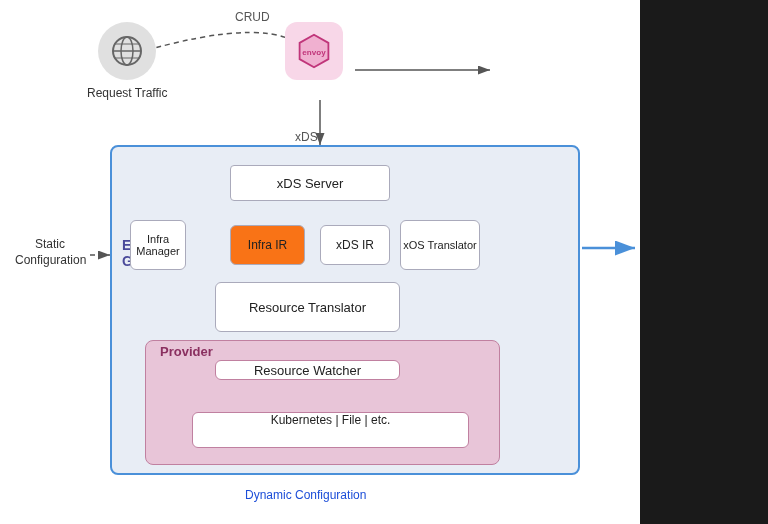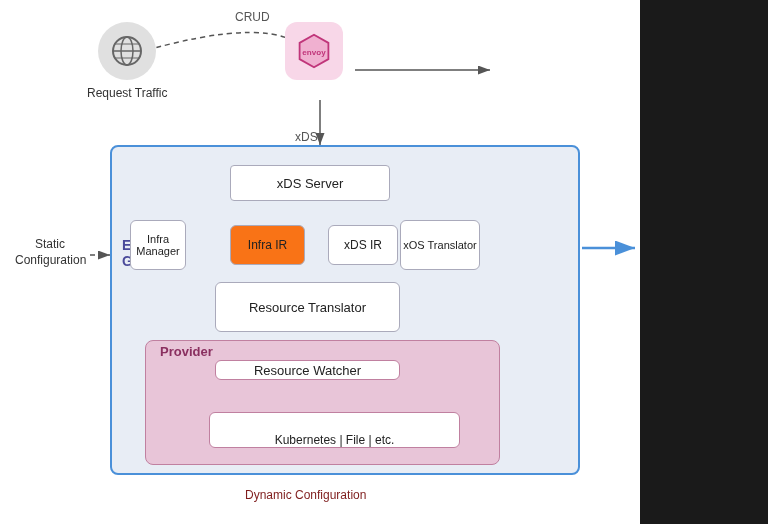--- a/index.html
+++ b/index.html
@@ -167,21 +167,20 @@
       left: 320px;
       width: 70px;
       height: 40px;
       background: #fff;
       border: 1.5px solid #aab;
       border-radius: 6px;
       display: flex;
       align-items: center;
       justify-content: center;
       font-size: 12px;
-      margin-left: 8px;
     }
 
     
     .xos-translator-box {
       position: absolute;
       top: 220px;
       left: 400px;
       width: 80px;
       height: 50px;
       background: #fff;
@@ -245,39 +244,38 @@
       align-items: center;
       justify-content: center;
       font-size: 13px;
     }
 
     
     .kubernetes-box {
       position: absolute;
       top: 412px;
       left: 192px;
-      width: 251px;
+      width: 277px;
       height: 36px;
       background: #fff;
       border: 1.5px solid #c080a0;
       border-radius: 6px;
       display: flex;
-      align-items: flex-end;
-      justify-content: center;
-      font-size: 12px;
-      margin-left: 17px;
+      align-items: flex-start;
+      justify-content: center;
+      font-size: 12px;
     }
 
     
     .dynamic-config-label {
       position: absolute;
       top: 488px;
       left: 245px;
       font-size: 12px;
-      color: #7f1d1d;
+      color: #1d4ed8;
     }
 
     
     .arrows-svg {
       position: absolute;
       top: 0; left: 0;
       width: 640px;
       height: 524px;
       pointer-events: none;
     }

